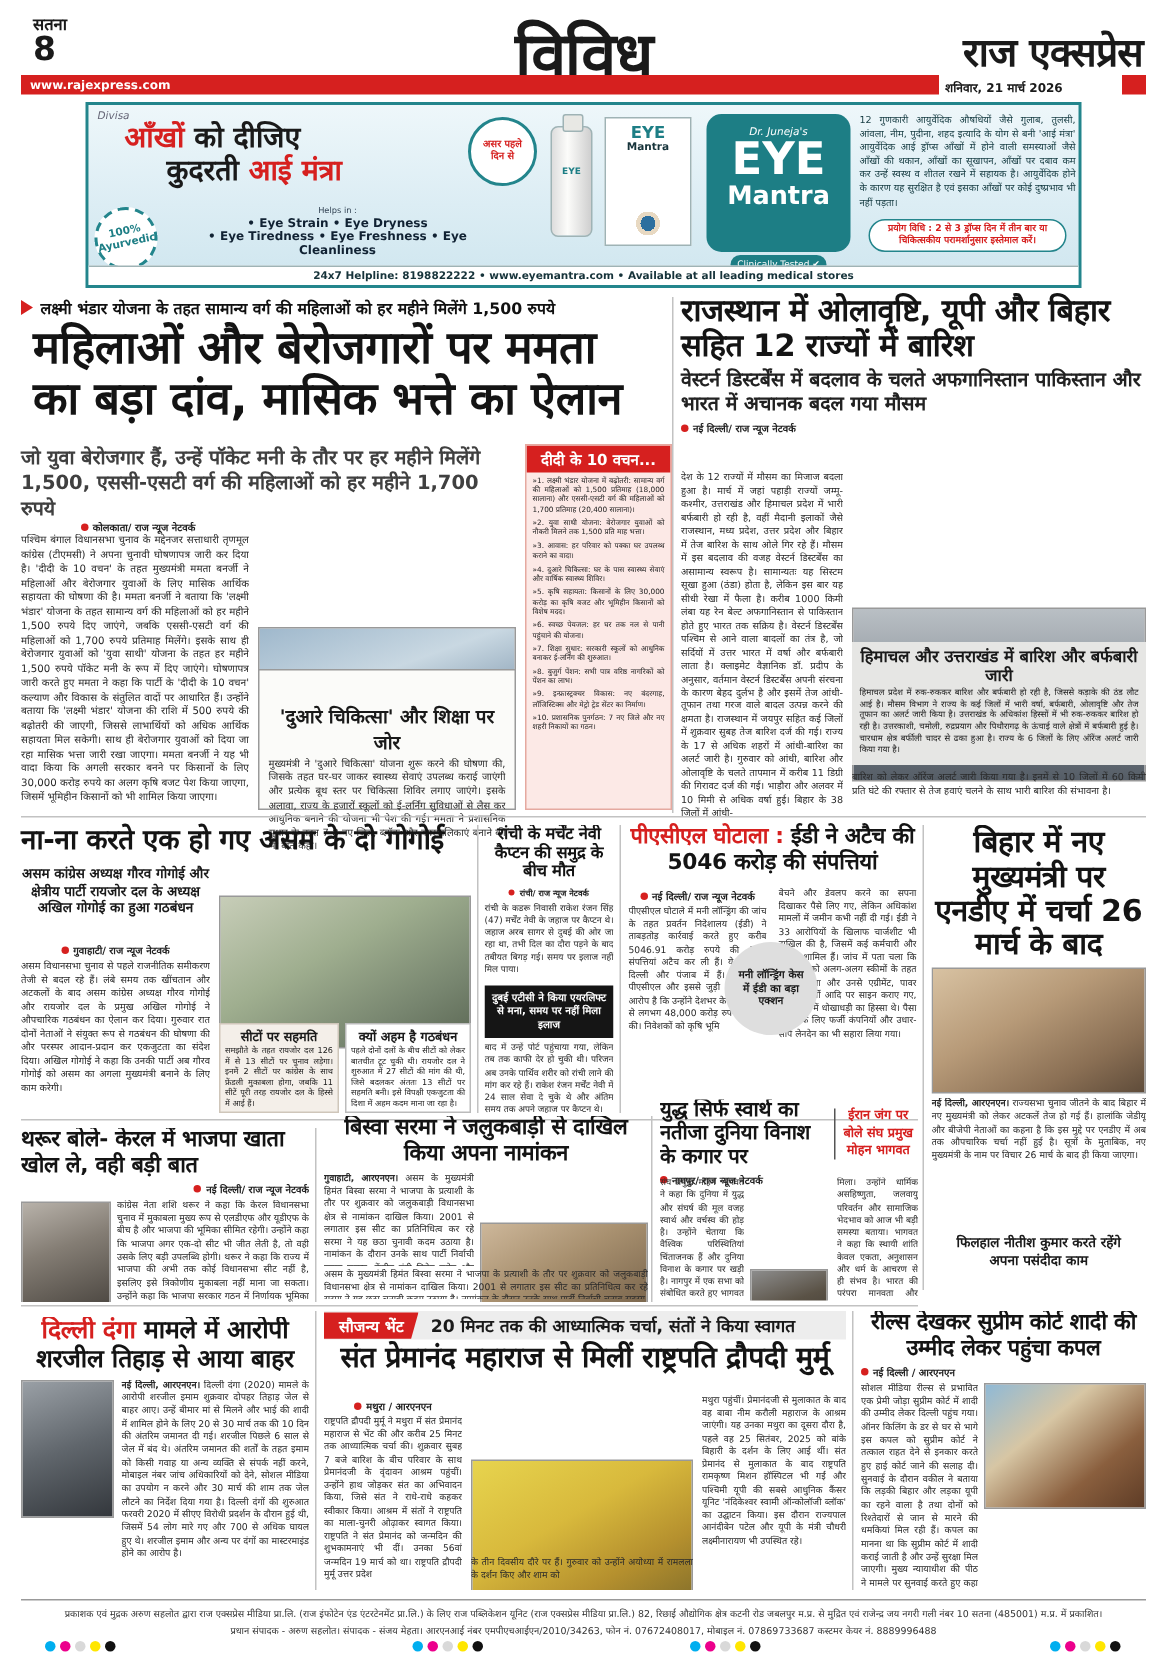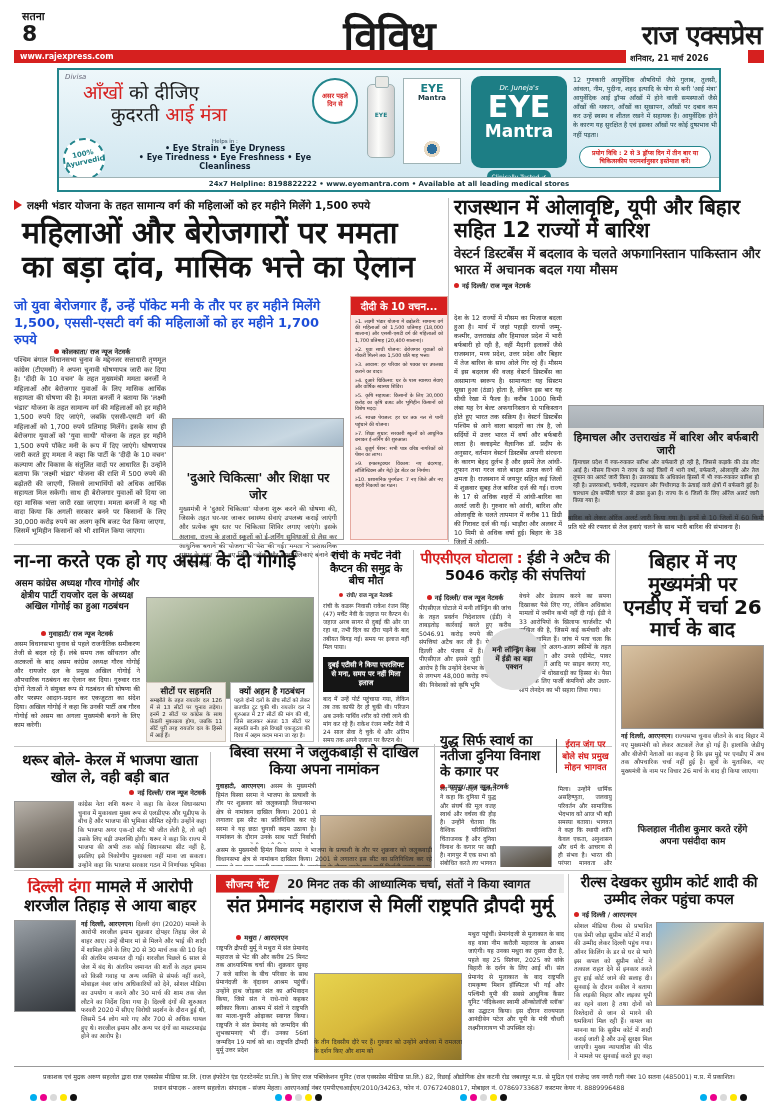--- a/index.html
+++ b/index.html
@@ -22,21 +22,21 @@
   .mh-section{font-size:42px;font-weight:bold;letter-spacing:-1px}
   .mh-brand{font-size:26px;font-weight:bold;letter-spacing:-.5px}
   .mh-date{font-size:8px;font-weight:bold;text-align:left}
   .mh-bar{position:absolute;left:14px;top:50px;width:612px;height:13px;background:#d6201f;
           display:flex;align-items:center;padding-left:6px}
   .mh-bar span{color:#fff;font-size:8px;font-weight:bold}
   .mh-sq{position:absolute;top:50px;left:748px;width:16px;height:13px;background:#d6201f}
   
   .ad{position:absolute;left:57px;top:68px;width:664px;height:124px;border:2px solid #23858c;
       background:linear-gradient(180deg,#eef7fa 0%,#dcedf4 55%,#cfe6ef 100%);overflow:hidden}
-  .ad-h1{font-size:19px;font-weight:normal;line-height:1.15}
+  .ad-h1{font-size:19px;font-weight:bold;line-height:1.15}
   .ad-benefits{font-size:8px;font-weight:bold;color:#123}
   .ad-burst{position:absolute;left:253px;top:8px;width:46px;height:46px;border-radius:50%;
             background:#fff;border:2px solid #23858c;display:flex;align-items:center;justify-content:center;
             font-size:6.5px;font-weight:bold;color:#d6201f;text-align:center;line-height:1.2;padding:3px}
   .ad-bottle{position:absolute;left:308px;top:14px;width:28px;height:74px;background:linear-gradient(90deg,#ddd,#fcfcfa 40%,#cfcfcf);
              border:1px solid #9fb3b5;border-radius:5px}
   .ad-bottle:before{content:"";position:absolute;left:7px;top:-9px;width:12px;height:10px;background:#e8e8e4;border:1px solid #9fb3b5;border-radius:2px}
   .ad-bottle span{position:absolute;left:0;right:0;top:26px;text-align:center;font-size:6px;font-weight:bold;color:#1d7e85}
   .ad-box{position:absolute;left:344px;top:8px;width:58px;height:86px;background:#fff;border:1px solid #9fb3b5;
           display:flex;flex-direction:column;align-items:center;padding-top:4px}
@@ -57,21 +57,21 @@
   .ad-contact{position:absolute;left:0;right:0;bottom:0;height:13px;background:#fff;border-top:1px solid #9fb3b5;
               display:flex;align-items:center;justify-content:center;font-size:7px;font-weight:bold;color:#16333a}
   .ad-badge{position:absolute;left:4px;top:68px;width:42px;height:42px;border-radius:50%;background:#fff;
             border:2px dashed #23858c;display:flex;align-items:center;justify-content:center;text-align:center;
             font-size:7px;font-weight:bold;color:#1d7e85;line-height:1.1;transform:rotate(-12deg)}
   .ad-divisa{position:absolute;left:6px;top:3px;font-size:7px;color:#667;font-style:italic}
   
   .kicker{display:flex;align-items:center;gap:5px;font-size:10.5px;font-weight:bold;color:#111}
   .kicker .tri{width:0;height:0;border-top:5px solid transparent;border-bottom:5px solid transparent;border-left:8px solid #d6201f}
   .lead-hl{font-size:30px}
-  .lead-sub{font-size:13px;font-weight:bold;line-height:1.3;color:#1d4ed8}
+  .lead-sub{font-size:13px;font-weight:bold;line-height:1.3;color:#404040}
   .didi{background:#fce9e6;border:1px solid #e5a9a0}
   .didi-head{background:#d6201f;color:#fff;font-weight:bold;font-size:10px;text-align:center;padding:2px 0}
   .didi-item{font-size:4.9px;line-height:1.32;color:#222;margin:2.5px 4px;text-align:justify}
   .subbox{border:1px solid #9a9a9a;background:#fbfbf9;padding:22px 6px}
   .subbox-title{font-size:12.5px;font-weight:bold;text-align:center;margin-bottom:2px}
   
   .wx-hl{font-size:20.5px}
   .wx-sub{font-size:13px;font-weight:bold;line-height:1.25;color:#222;margin-top:3px}
   .graybox{background:#e6e6e4;padding:3px 5px}
   .graybox .gb-title{font-size:11px;font-weight:bold;text-align:center;line-height:1.2;margin-bottom:2px}
@@ -85,21 +85,21 @@
   .navy-hl{font-size:11px;text-align:center}
   .blackbox{background:#151515;color:#fff;font-size:6.8px;font-weight:bold;text-align:center;
             padding:4px 3px;line-height:1.35;margin:3px 0}
   .pacl-hl{font-size:14.5px;text-align:center}
   .circle-callout{position:absolute;width:62px;height:62px;border-radius:50%;background:#dedede;
                   display:flex;align-items:center;justify-content:center;text-align:center;
                   font-size:7px;font-weight:bold;padding:6px;line-height:1.25}
   .bh-hl{font-size:20px;text-align:center}
   .bh-sub{font-size:9px;font-weight:bold;text-align:center;line-height:1.3;margin:14px 0;padding:0 6px}
   
-  .th-hl{font-size:14.5px;text-align:center}
+  .th-hl{font-size:14.5px;}
   .sm-hl{font-size:14.5px;text-align:center}
   .bw-hl{font-size:13.5px}
   .bw-kick{font-size:8.5px;font-weight:bold;color:#d6201f;text-align:center;line-height:1.3;
            border-left:1.5px solid #555;padding-left:4px}
   .dg-hl{font-size:16.5px;text-align:center}
   .mu-tag{background:#d6201f;color:#fff;font-size:10.5px;font-weight:bold;padding:2px 10px;
           clip-path:polygon(0 0,100% 0,92% 100%,0 100%)}
   .mu-strip{font-size:11.5px;font-weight:bold;padding:2px 8px}
   .mu-hl{font-size:19px;text-align:center}
   .rl-hl{font-size:14.5px;text-align:center}

